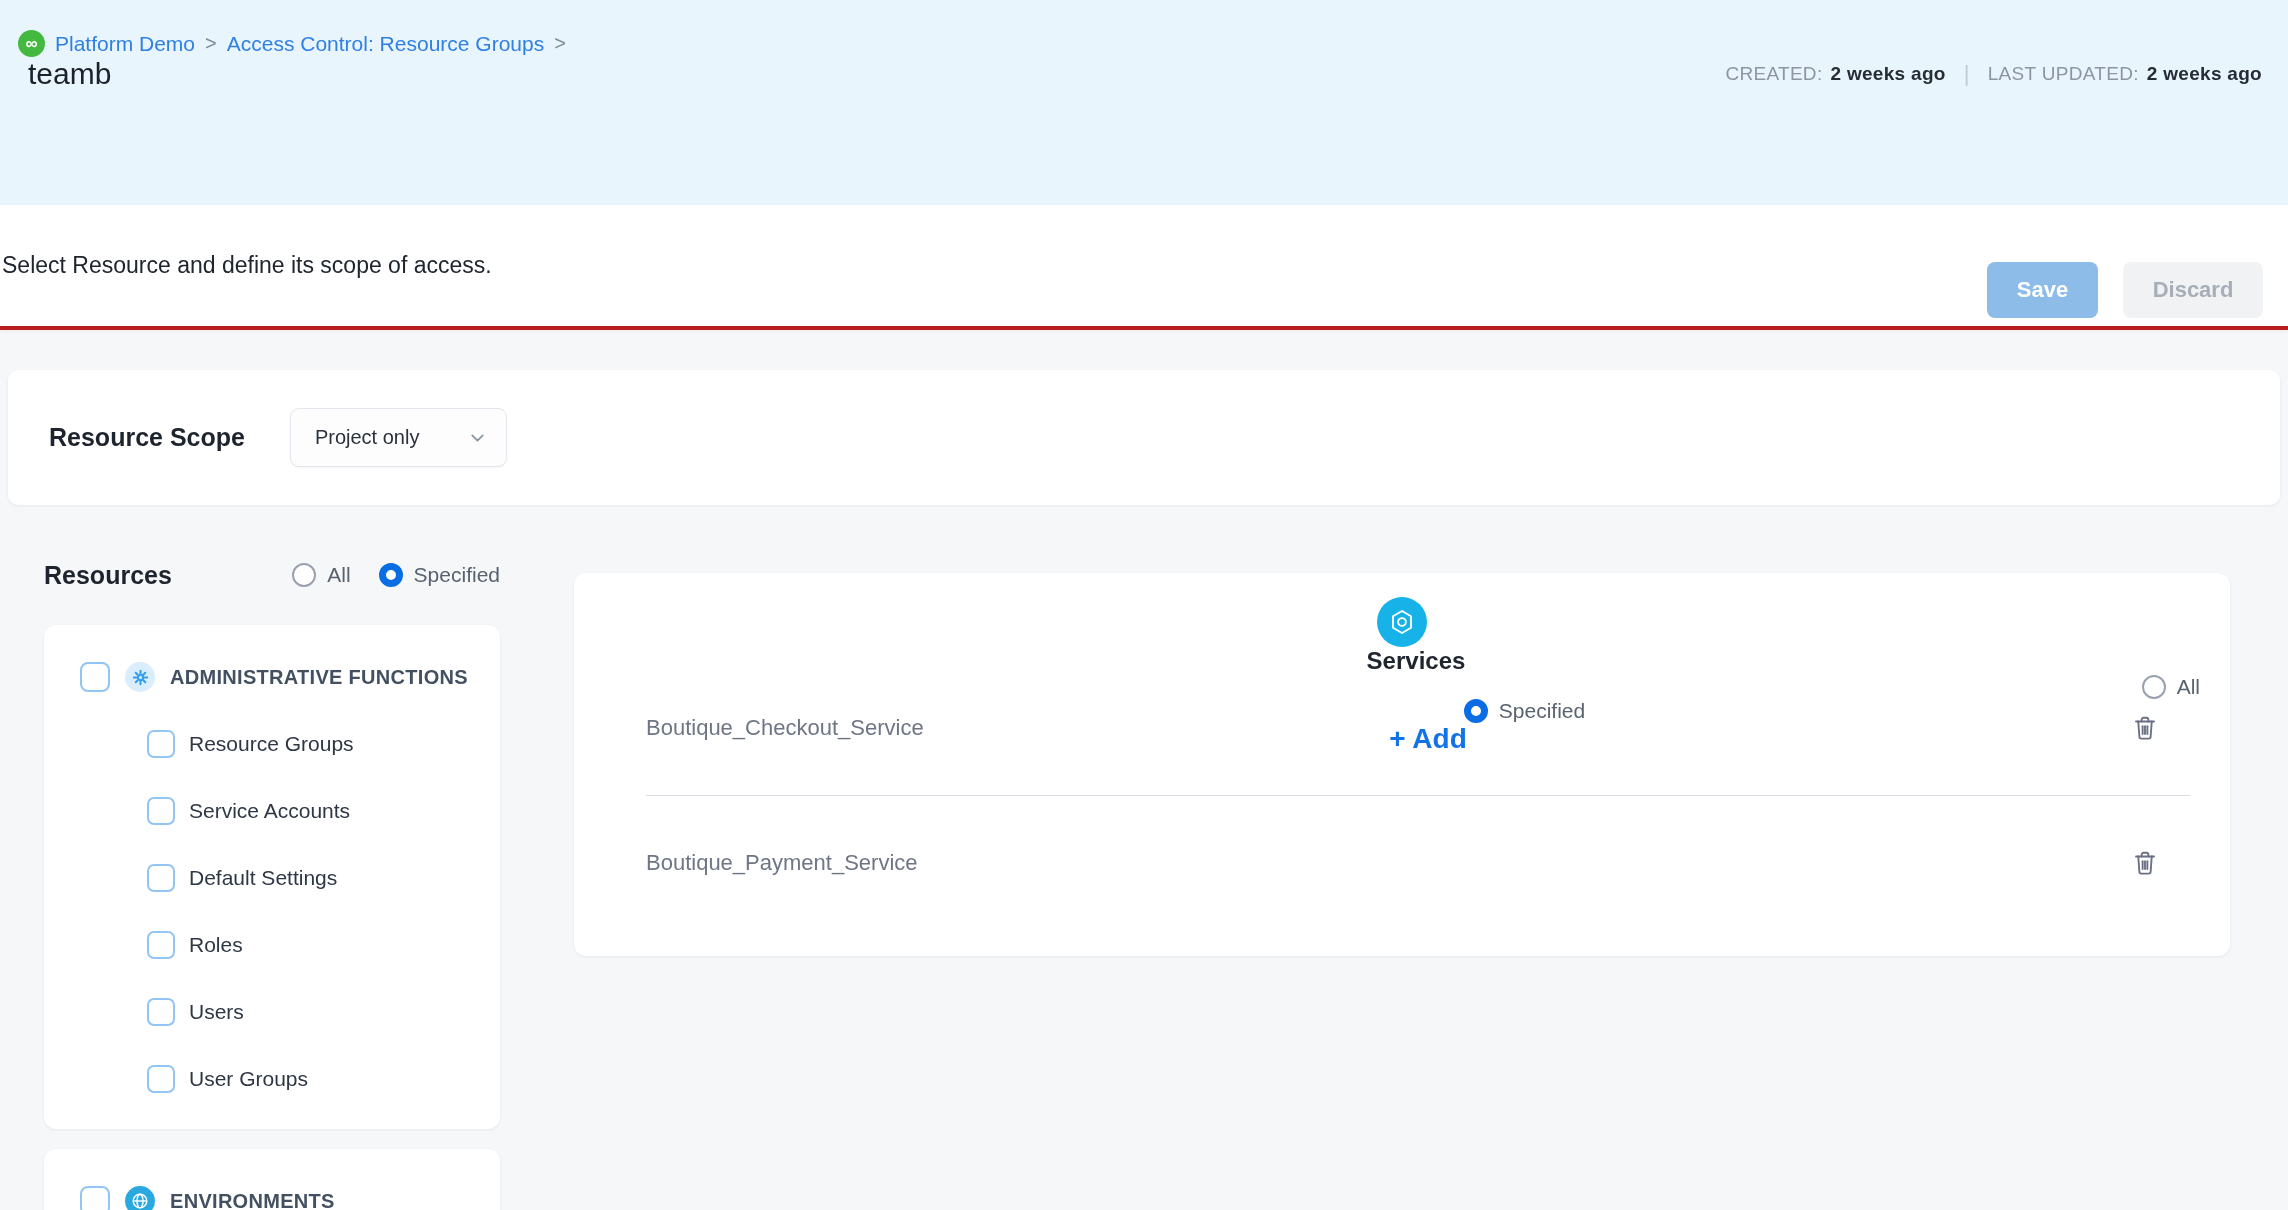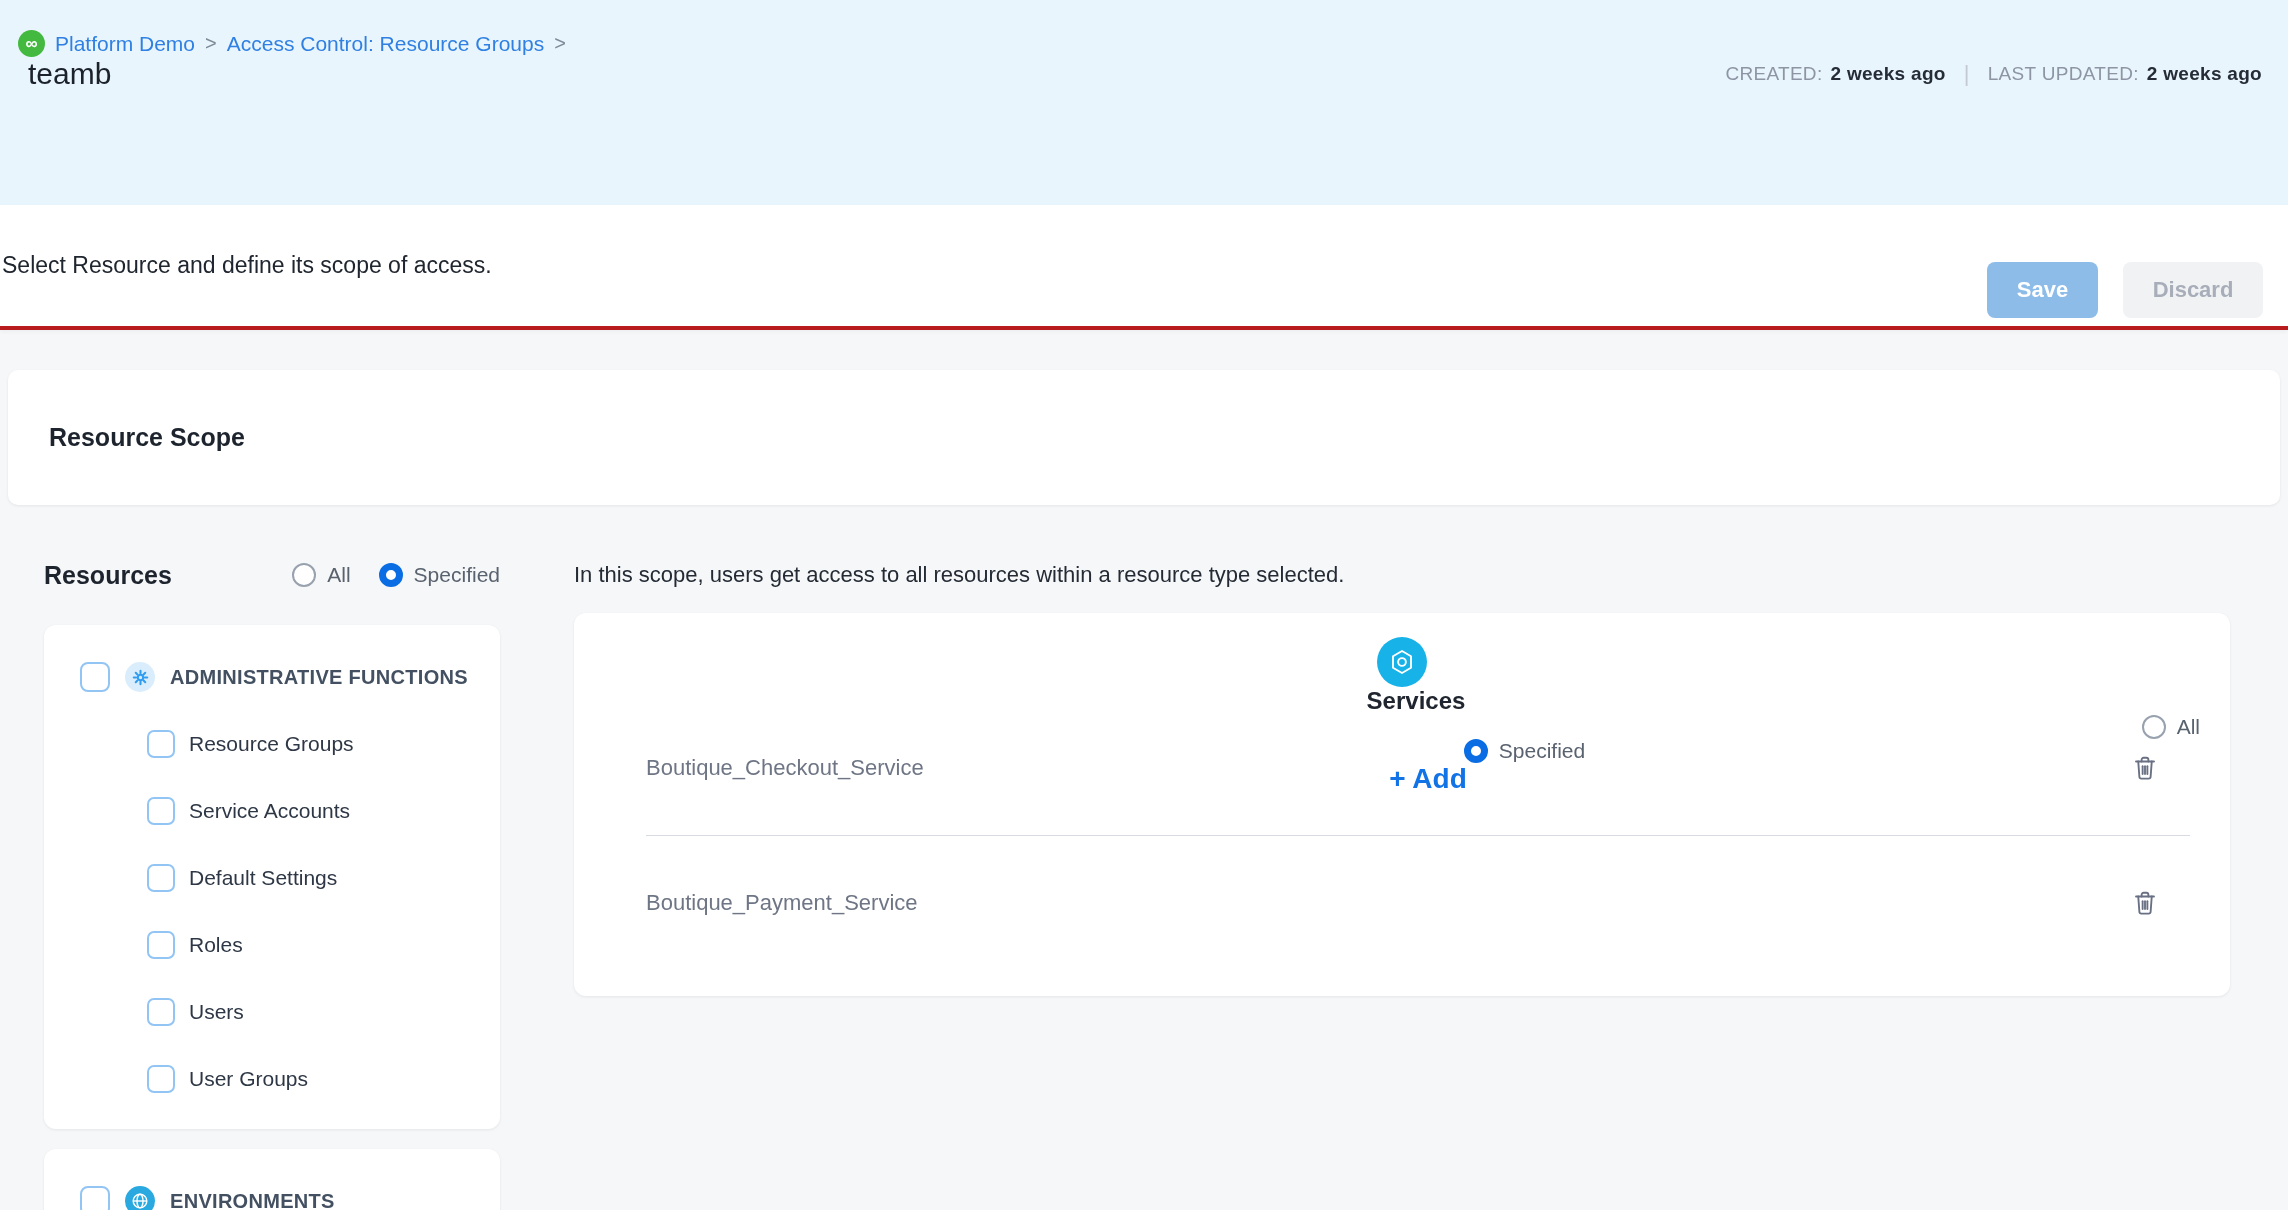--- a/index.html
+++ b/index.html
@@ -160,20 +160,28 @@
   <div class="action-buttons">
     <button class="btn btn-save">Save</button>
     <button class="btn btn-discard">Discard</button>
   </div>
 </div>
 
 <div class="content">
 
   <div class="scope-card">
     <div class="scope-label">Resource Scope</div>
+    <div class="scope-select">
+      <span class="scope-select-value">Project only</span>
+      <span style="display:flex;">
+        <svg width="21" height="21" viewBox="0 0 24 24" fill="none" stroke="#8a93a4" stroke-width="2" stroke-linecap="round" stroke-linejoin="round">
+            <path d="M6 9.5l6 6 6-6"></path>
+          </svg>
+      </span>
+    </div>
   </div>
 
   <div class="columns">
 
     <div class="col-left">
       <div class="resources-header">
         <div class="resources-title">Resources</div>
         <div class="radio-group">
           <div class="radio-opt">
             <span class="radio"></span>
@@ -241,21 +249,20 @@
               <ellipse cx="12" cy="12" rx="3.6" ry="8.2"></ellipse>
               <line x1="3.8" y1="12" x2="20.2" y2="12"></line>
             </svg>
           </span>
           <span class="group-label">ENVIRONMENTS</span>
         </div>
       </div>
     </div>
 
     <div class="col-right">
-      <div class="scope-note">In this scope, users get access to all resources within a resource type selected.</div>
 
       <div class="services-card">
         <div class="services-header">
           <span class="services-icon">
             <svg width="30" height="30" viewBox="0 0 24 24" fill="none" stroke="#ffffff" stroke-width="1.5" stroke-linejoin="round">
               <path d="M12 3.2l7.2 4.15v9.3L12 20.8l-7.2-4.15v-9.3z"></path>
               <circle cx="12" cy="12" r="3.1"></circle>
             </svg>
           </span>
           <span class="services-title">Services</span>

